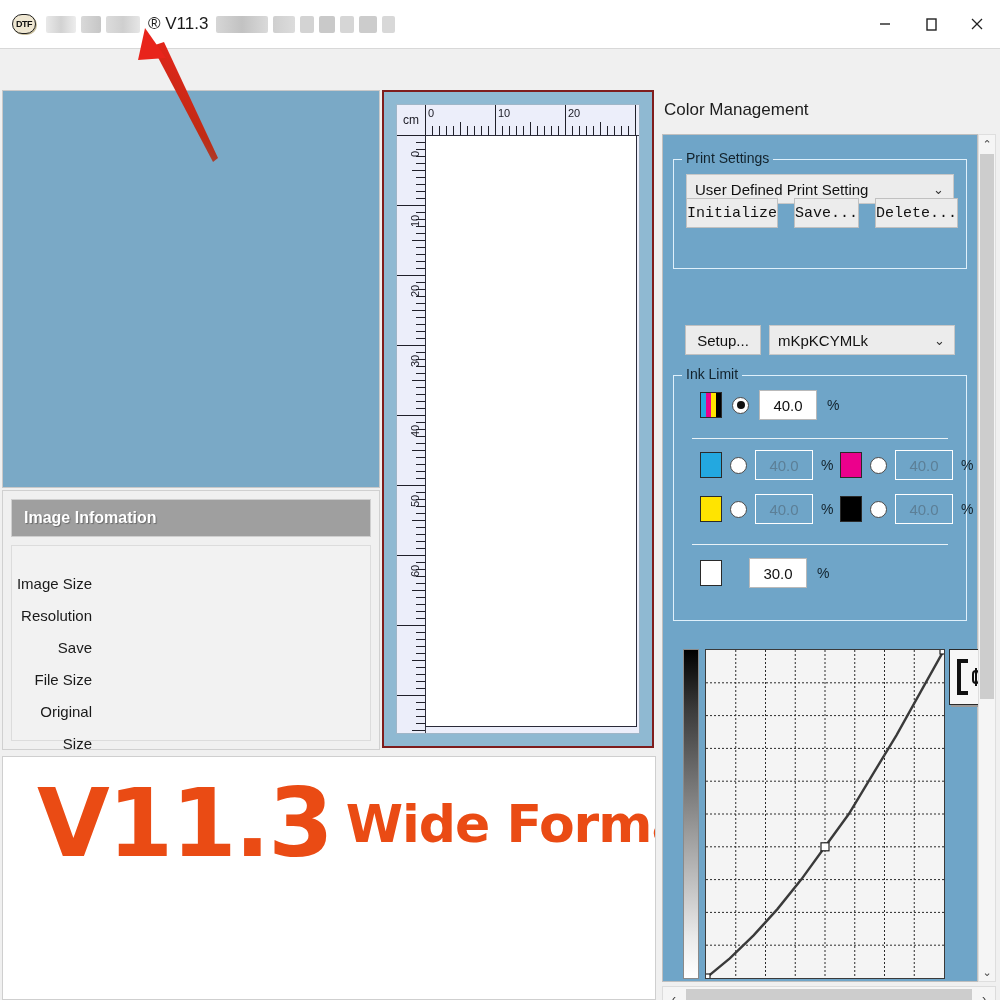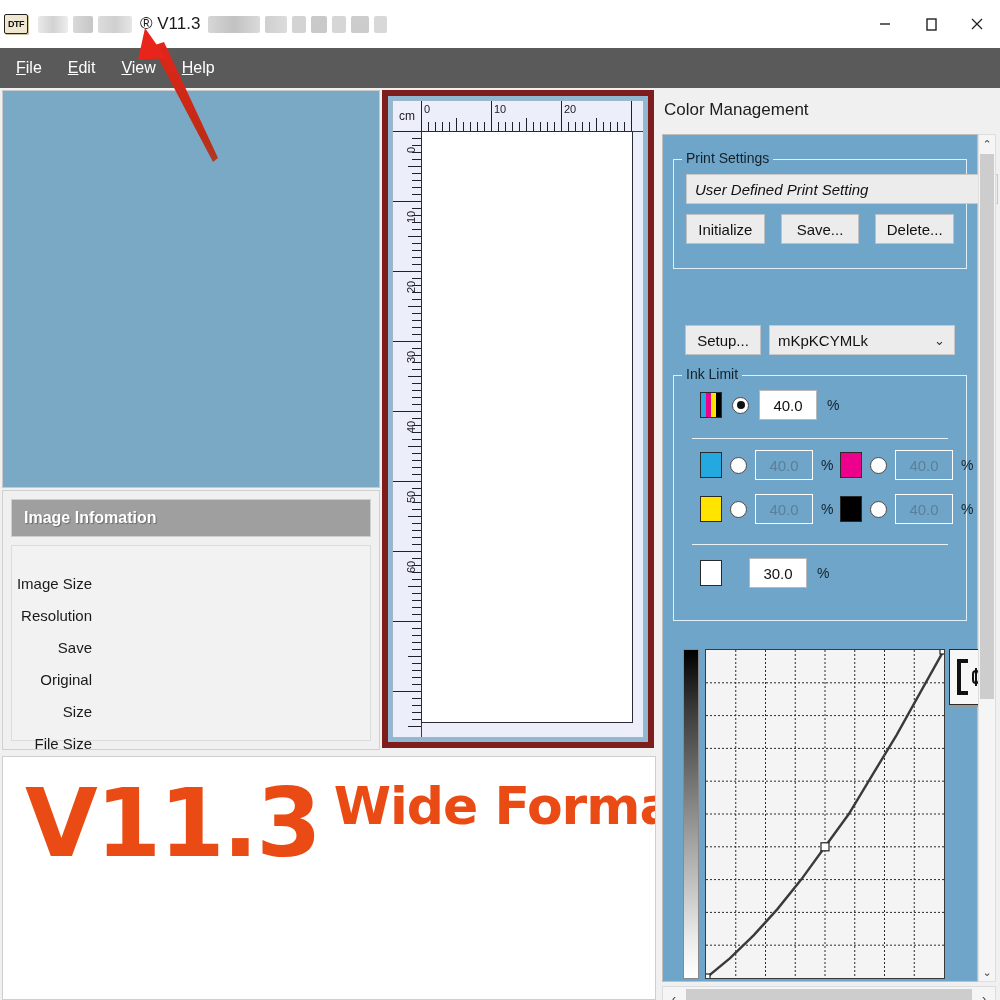--- a/index.html
+++ b/index.html
@@ -12,22 +12,22 @@
   }
   .app{position:absolute;inset:0;background:#f0f0f0;}
 
   
   .titlebar{
     position:absolute;left:0;top:0;width:1000px;height:48px;
     background:#ffffff;border-bottom:1px solid #d8d8d8;
     display:flex;align-items:center;
   }
   .app-icon{
-    width:22px;height:18px;margin-left:4px;margin-right:10px;
-    background:#efe7d2;border:1px solid #222;border-radius:2px;
+    width:22px;height:18px;margin-left:12px;margin-right:10px;
+    background:#efe7d2;border:1px solid #222;border-radius:10px;
     display:flex;align-items:center;justify-content:center;
     font-size:9px;font-weight:bold;color:#111;letter-spacing:-0.5px;
     font-family:"Liberation Sans", sans-serif;
     box-shadow:1px 1px 0 #c9bf9d;
   }
   .blur-block{display:inline-block;height:17px;border-radius:2px;vertical-align:middle;}
   .blurgroup{display:flex;align-items:center;gap:5px;}
   .title-text{font-size:17px;color:#1a1a1a;white-space:nowrap;}
   .win-btns{margin-left:auto;display:flex;height:48px;}
   .win-btn{width:46px;height:48px;display:flex;align-items:center;justify-content:center;}
@@ -69,38 +69,38 @@
   .info-row{
     text-align:right;padding-right:278px;font-size:15px;color:#1a1a1a;line-height:32px;
   }
 
   
   .banner{
     position:absolute;left:2px;top:756px;width:652px;height:242px;
     background:#ffffff;border:1px solid #cfcfcf;overflow:hidden;
   }
   .banner-inner{
-    position:absolute;left:22px;top:22px;display:flex;
+    position:absolute;left:34px;top:22px;display:flex;align-items:center;
   }
   .ver{
     font-family:"DejaVu Sans", sans-serif;
     font-size:94px;font-weight:bold;color:#ea4b14;line-height:.95;
     letter-spacing:-2px;
   }
   .twolines{margin-left:14px;}
   .tl{
     font-family:"DejaVu Sans", sans-serif;
     font-size:52px;font-weight:bold;color:#ea4b14;line-height:1.04;
     letter-spacing:-1px;white-space:nowrap;
   }
 
   
   .canvaswrap{
     position:absolute;left:382px;top:90px;width:272px;height:658px;
-    background:#8fb9d2;border:6px solid #7f1d1d;padding:4px;box-sizing:border-box;
+    background:#8fb9d2;border:2px solid #7f1d1d;padding:12px;box-sizing:border-box;
   }
   .canvasinner{
     position:relative;width:100%;height:100%;background:#eceefa;
     border:1px solid #9fb6c8;box-sizing:border-box;
   }
   .corner{
     position:absolute;left:0;top:0;width:28px;height:30px;background:#eceefa;
     border-right:1px solid #5a5a6a;border-bottom:1px solid #5a5a6a;
     display:flex;align-items:center;justify-content:center;
     font-size:12px;color:#20202a;
@@ -237,39 +237,33 @@
       </div>
       <div class="win-btn">
         <svg width="18" height="18" viewBox="0 0 18 18">
             <line x1="4" y1="4" x2="14" y2="14" stroke="#222" stroke-width="1.3"></line>
             <line x1="14" y1="4" x2="4" y2="14" stroke="#222" stroke-width="1.3"></line>
           </svg>
       </div>
     </div>
   </div>
 
-  <div class="menubar">
-    <div class="menu-item"><u>F</u><span>ile</span></div>
-    <div class="menu-item"><u>E</u><span>dit</span></div>
-    <div class="menu-item"><u>V</u><span>iew</span></div>
-    <div class="menu-item"><u>H</u><span>elp</span></div>
-  </div>
 
   <div class="preview"></div>
 
   <div class="info-wrap">
     <div class="info-header">
       <span>Image Infomation</span>
     </div>
     <div class="info-body">
       <div class="info-row">Image Size</div>
       <div class="info-row">Resolution</div>
       <div class="info-row">Save</div>
+      <div class="info-row">File Size</div>
       <div class="info-row">Original Size</div>
-      <div class="info-row">File Size</div>
     </div>
   </div>
 
   <div class="banner">
     <div class="banner-inner">
       <div class="ver">V11.3</div>
       <div class="twolines">
         <div class="tl">Wide Format</div>
       </div>
     </div>
@@ -413,25 +407,25 @@
     </div>
   </div>
 
   <div class="rightpanel">
     <div class="panel-title">Color Management</div>
 
     <div class="panel-body">
 
       <div class="group" style="left:10px;top:24px;width:292px;height:108px;">
         <div class="legend">Print Settings</div>
-        <div class="combo" style="position:absolute;left:12px;top:14px;width:312px;font-style:italic;">
+        <div class="combo" style="position:absolute;left:12px;top:14px;width:268px;">
           <span>User Defined Print Setting</span>
           <span class="chev">⌄</span>
         </div>
-        <div style="position:absolute;left:12px;top:54px;width:268px;display:flex;gap:16px;">
+        <div style="position:absolute;left:12px;top:38px;width:268px;display:flex;gap:16px;font-family:Liberation Mono, monospace;">
           <div class="btn" style="flex:1;">Initialize</div>
           <div class="btn" style="flex:1;">Save...</div>
           <div class="btn" style="flex:1;">Delete...</div>
         </div>
       </div>
 
       <div style="position:absolute;left:22px;top:190px;width:270px;display:flex;gap:8px;align-items:center;">
         <div class="btn" style="width:76px;">Setup...</div>
         <div class="combo" style="flex:1;">
           <span>mKpKCYMLk</span>

